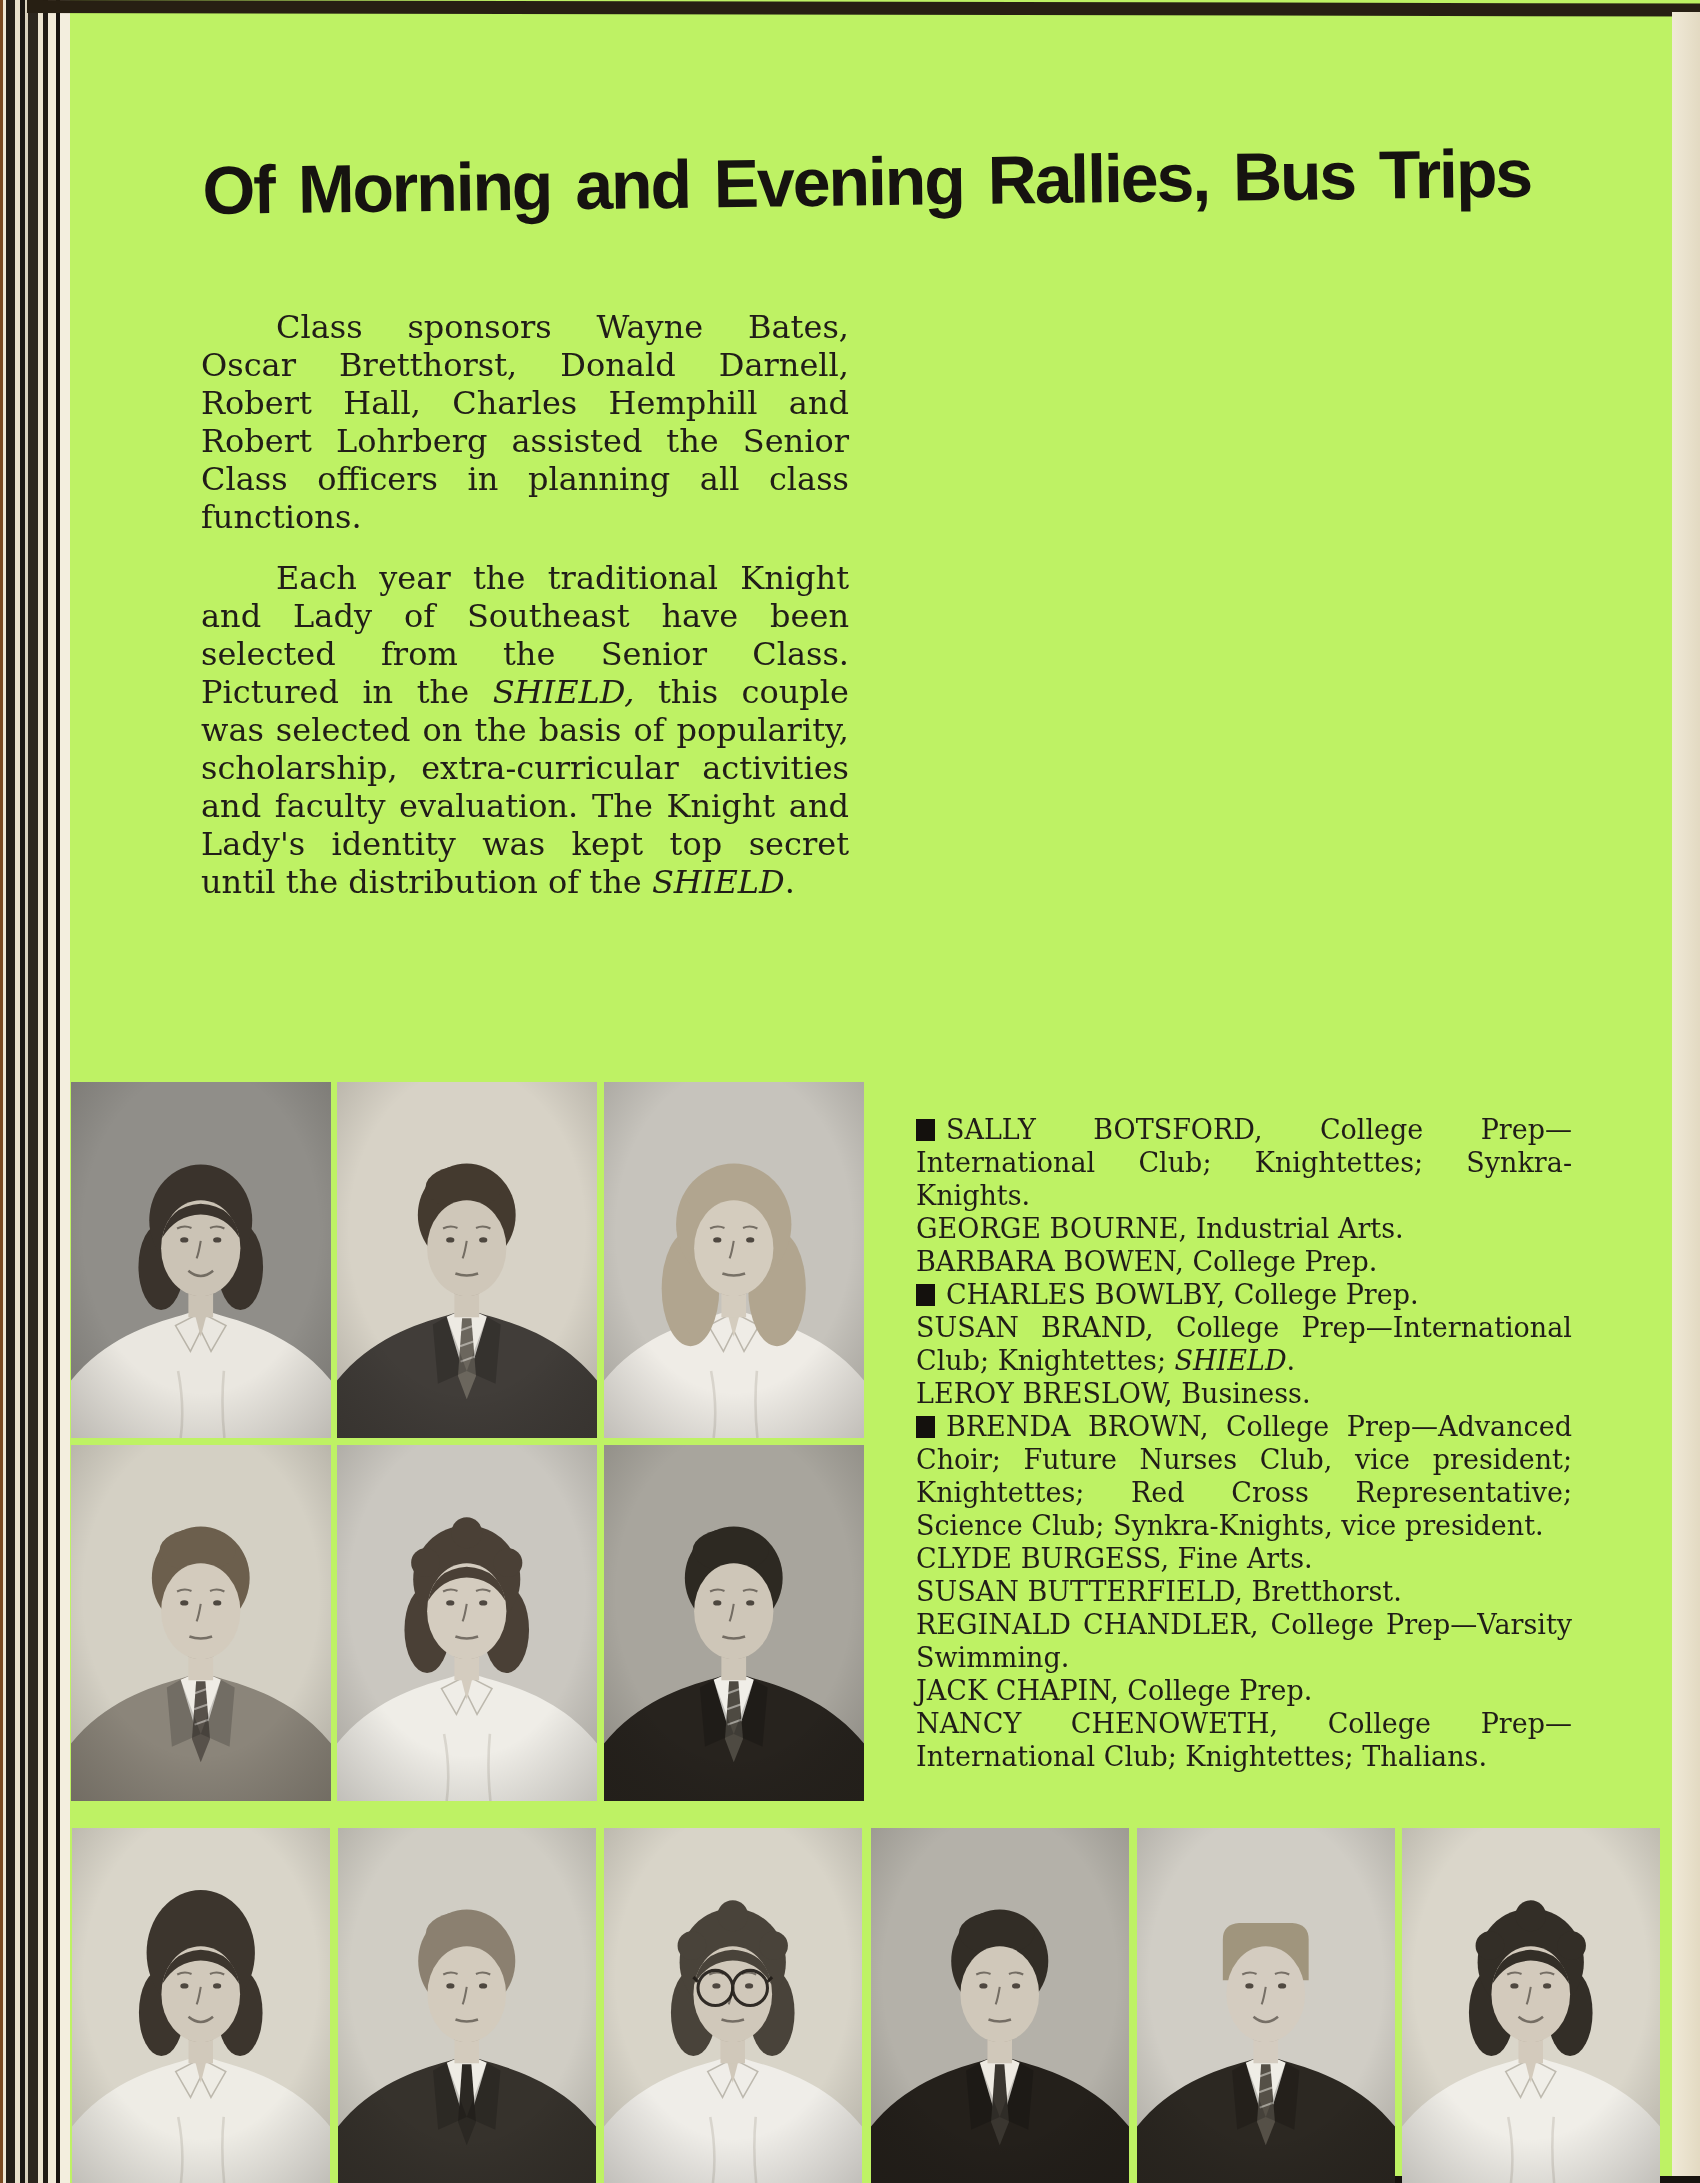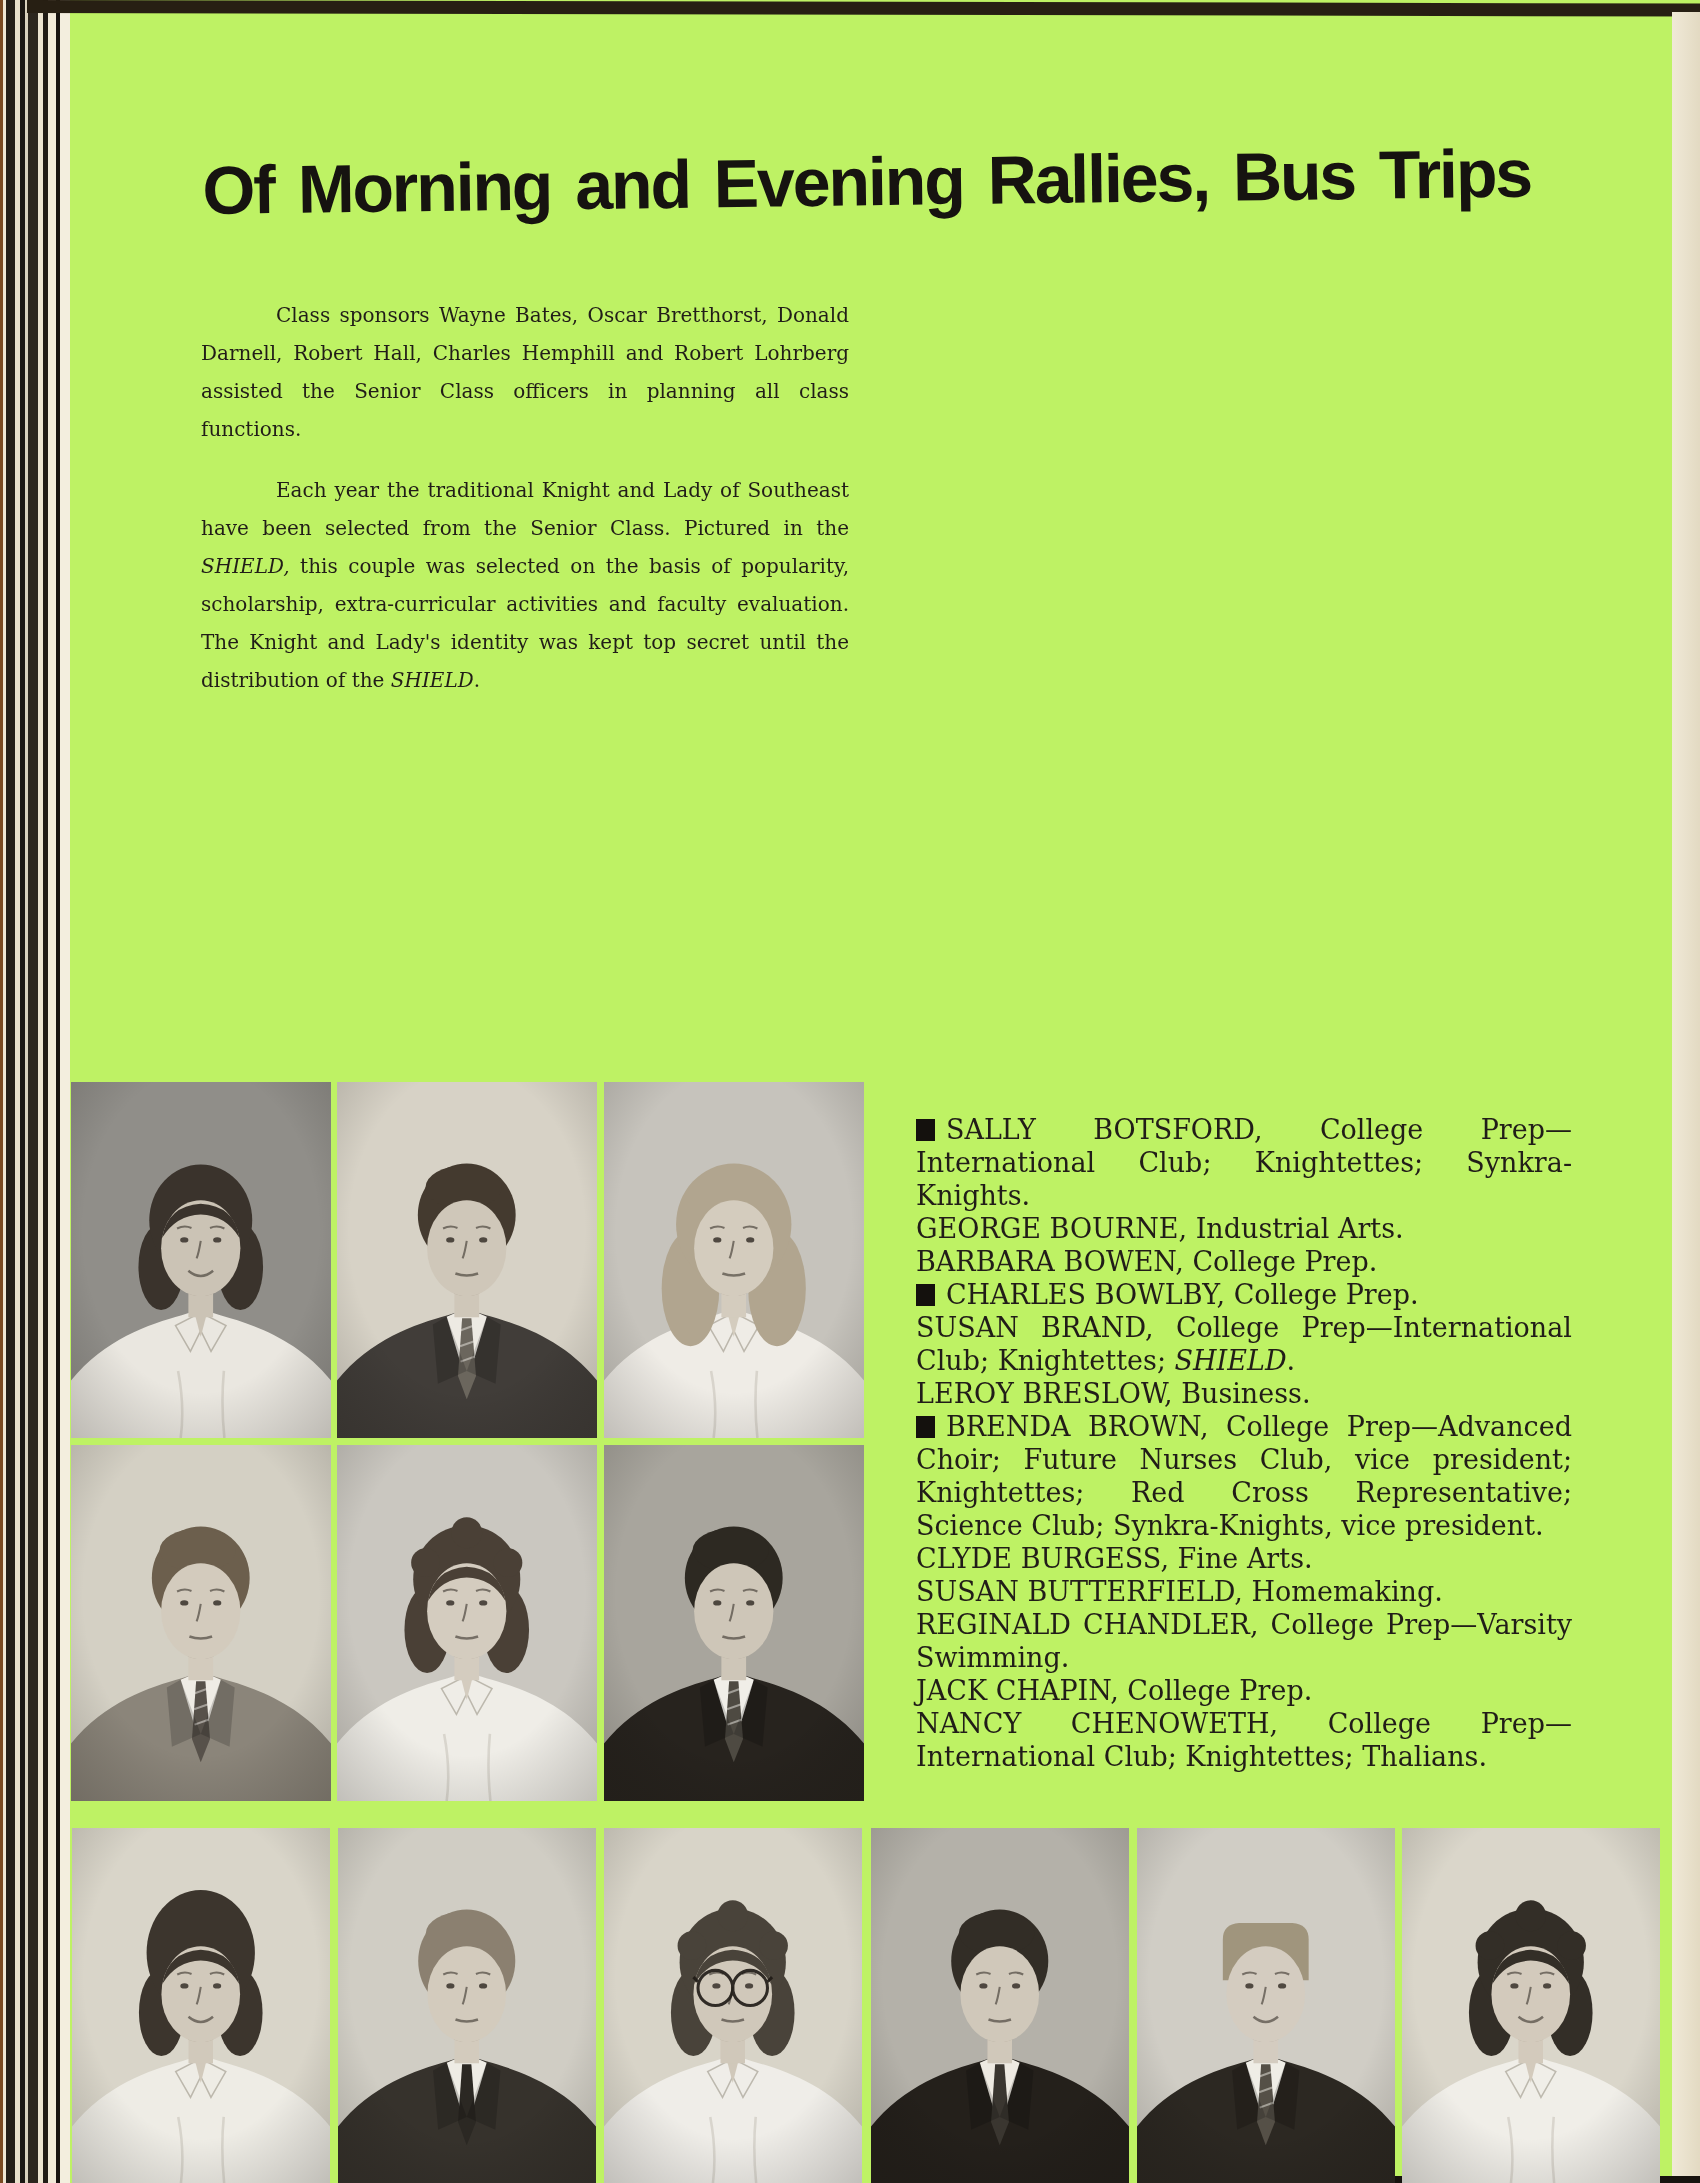--- a/index.html
+++ b/index.html
@@ -37,22 +37,22 @@
     font-size: 68px;
     letter-spacing: -2.1px;
     word-spacing: 7.2px;
     color: #161310;
     white-space: nowrap;
     transform: rotate(-0.75deg);
     transform-origin: left bottom;
   }
   
   .intro {
-    position: absolute; left: 201px; top: 296px; width: 648px;
-    font-size: 20px; line-height: 38px;
+    position: absolute; left: 201px; top: 308px; width: 648px;
+    font-size: 32px; line-height: 38px;
     color: #211d18;
     text-align: justify;
   }
   .intro p { margin: 0 0 23px 0; text-indent: 75px; }
   .intro em, .roster em { }
   
   .roster {
     position: absolute; left: 916px; top: 1113px; width: 656px;
     font-size: 27px; line-height: 33px;
     color: #211d18;
@@ -92,21 +92,21 @@
 
   <div class="roster" id="roster">
       <p><span class="bullet-square"></span><span>SALLY BOTSFORD</span><span>, College Prep—International Club; Knightettes; Synkra-Knights.</span></p>
       <p><span>GEORGE BOURNE</span><span>, Industrial Arts.</span></p>
       <p><span>BARBARA BOWEN</span><span>, College Prep.</span></p>
       <p><span class="bullet-square"></span><span>CHARLES BOWLBY</span><span>, College Prep.</span></p>
       <p><span>SUSAN BRAND</span><span>, College Prep—International Club; Knightettes; </span><em>SHIELD</em><span>.</span></p>
       <p><span>LEROY BRESLOW</span><span>, Business.</span></p>
       <p><span class="bullet-square"></span><span>BRENDA BROWN</span><span>, College Prep—Advanced Choir; Future Nurses Club, vice president; Knightettes; Red Cross Representative; Science Club; Synkra-Knights, vice president.</span></p>
       <p><span>CLYDE BURGESS</span><span>, Fine Arts.</span></p>
-      <p><span>SUSAN BUTTERFIELD</span><span>, Homemaking.</span></p>
+      <p><span>SUSAN BUTTERFIELD</span><span>, Bretthorst.</span></p>
       <p><span>REGINALD CHANDLER</span><span>, College Prep—Varsity Swimming.</span></p>
       <p><span>JACK CHAPIN</span><span>, College Prep.</span></p>
       <p><span>NANCY CHENOWETH</span><span>, College Prep—International Club; Knightettes; Thalians.</span></p>
     </div>
 
   <div id="photos">
       <div class="photo" title="female student, short dark flipped bob, white blouse, smiling" style="left: 71px; top: 1082px; width: 260px; height: 356px;">
         <svg viewBox="0 0 505 690" preserveAspectRatio="none" xmlns="http://www.w3.org/2000/svg">
           <defs>
             <radialGradient id="vig0" cx="50%" cy="42%" r="78%">

